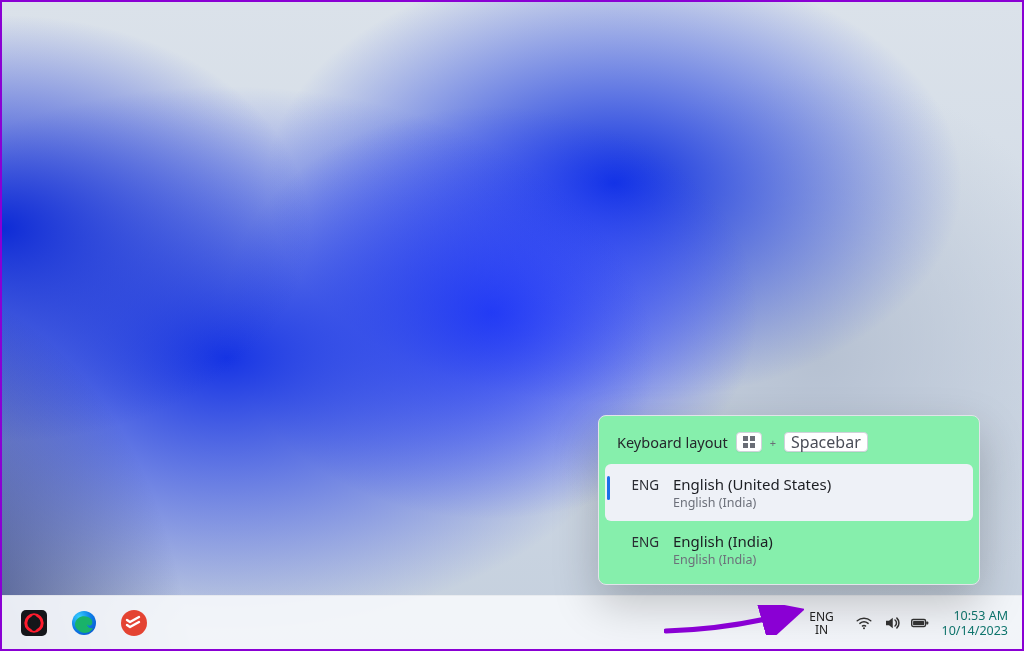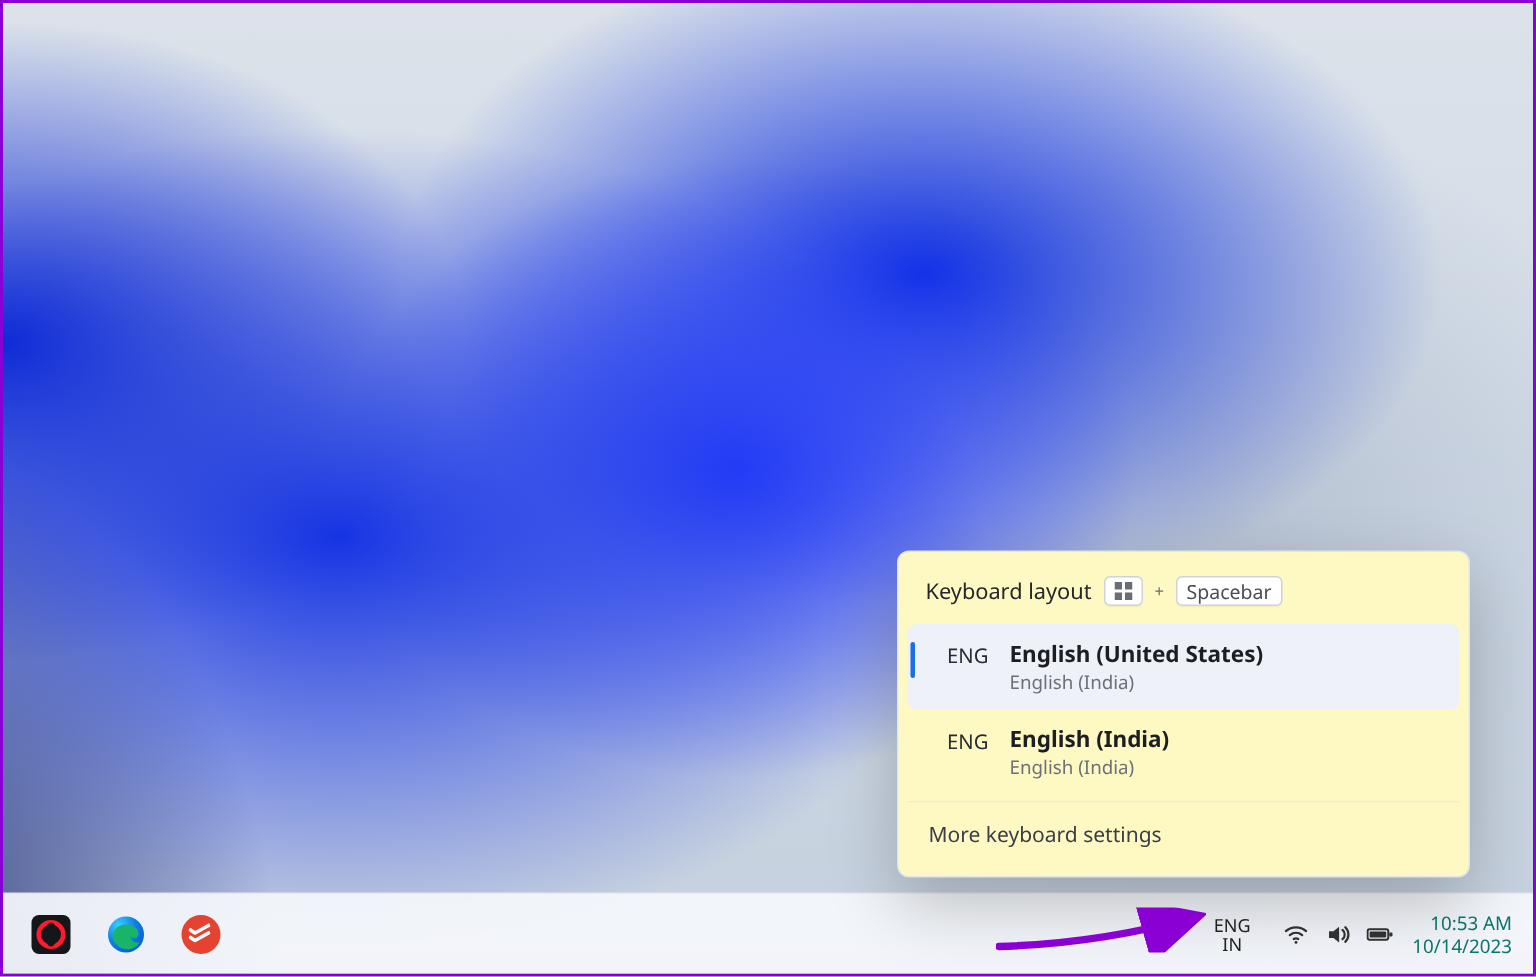--- a/index.html
+++ b/index.html
@@ -43,49 +43,49 @@
 
   
   .arrow {
     position: absolute; bottom: 14px; left: 662px; width: 140px; height: 30px;
     z-index: 5;
   }
 
   
   .flyout {
     position: absolute; right: 42px; bottom: 64px; width: 382px;
-    background: #fef9c3; border: 1px solid #e2e4ea; border-radius: 8px;
+    background: #86efac; border: 1px solid #e2e4ea; border-radius: 8px;
     box-shadow: 0 18px 46px rgba(0,0,0,.22);
     z-index: 4; padding: 6px;
   }
   .fly-header {
     display: flex; align-items: center; gap: 8px;
     padding: 10px 12px 12px 12px; color:#25272c; font-size: 14.5px;
   }
   .kcap {
     display:inline-flex; align-items:center; justify-content:center;
     background:#fff; border:1px solid #cfd2da; border-radius:4px;
-    color:#4a4d57; font-size:13px; height:20px; padding:0 6px;
+    color:#4a4d57; font-size:16px; height:20px; padding:0 6px;
     box-shadow: 0 1px 0 rgba(0,0,0,.03);
   }
   .kcap.win { width:26px; padding:0; }
   .kcap-plus { color:#6a6d76; font-size:11px; }
   .item {
     display:flex; align-items:flex-start; gap:14px;
     padding: 10px 14px 10px 8px; border-radius:6px;
     position:relative;
   }
   .item.selected { background:#eef1f7; }
   .item .sel-bar {
     position:absolute; left:2px; top:12px; width:3px; height:24px; border-radius:2px; background:#1a6fe8;
     display:none;
   }
   .item.selected .sel-bar{ display:block; }
   .item .code { width:46px; text-align:right; color:#2a2c33; font-size:13.5px; padding-top:2px; }
-  .item .labels .primary { color:#1c1e23; font-size:15px; line-height:20px;font-weight:bold; }
+  .item .labels .primary { color:#1c1e23; font-size:15px; line-height:20px; }
   .item .labels .secondary { color:#6c707a; font-size:12.5px; line-height:16px; margin-top:1px; }
   .more {
     padding: 12px 14px 12px 14px; color:#3b3e47; font-size:14px; border-top:1px solid #e8eaef; margin-top:4px; border-radius:0 0 6px 6px;
     cursor:pointer;
   }
 </style>
 </head>
 <body>
 
 <div class="desktop"></div>
@@ -116,23 +116,20 @@
       </div>
       <div class="item">
         <span class="code">ENG</span>
         <span class="labels">
           <div class="primary">English (India)</div>
           <div class="secondary">English (India)</div>
         </span>
       </div>
     </div>
 
-  <div class="more">
-    <span>More keyboard settings</span>
-  </div>
 </div>
 
 <div class="taskbar">
   <div class="tb-app">
     <svg class="icon-svg" width="28" height="28" viewBox="0 0 28 28">
       <rect x="1" y="1" width="26" height="26" rx="5" fill="#15161a"></rect>
       <circle cx="14" cy="14" r="8.2" fill="none" stroke="#ff1b2d" stroke-width="3"></circle>
       <ellipse cx="14" cy="14" rx="4" ry="8" fill="#15161a"></ellipse>
     </svg>
   </div>

